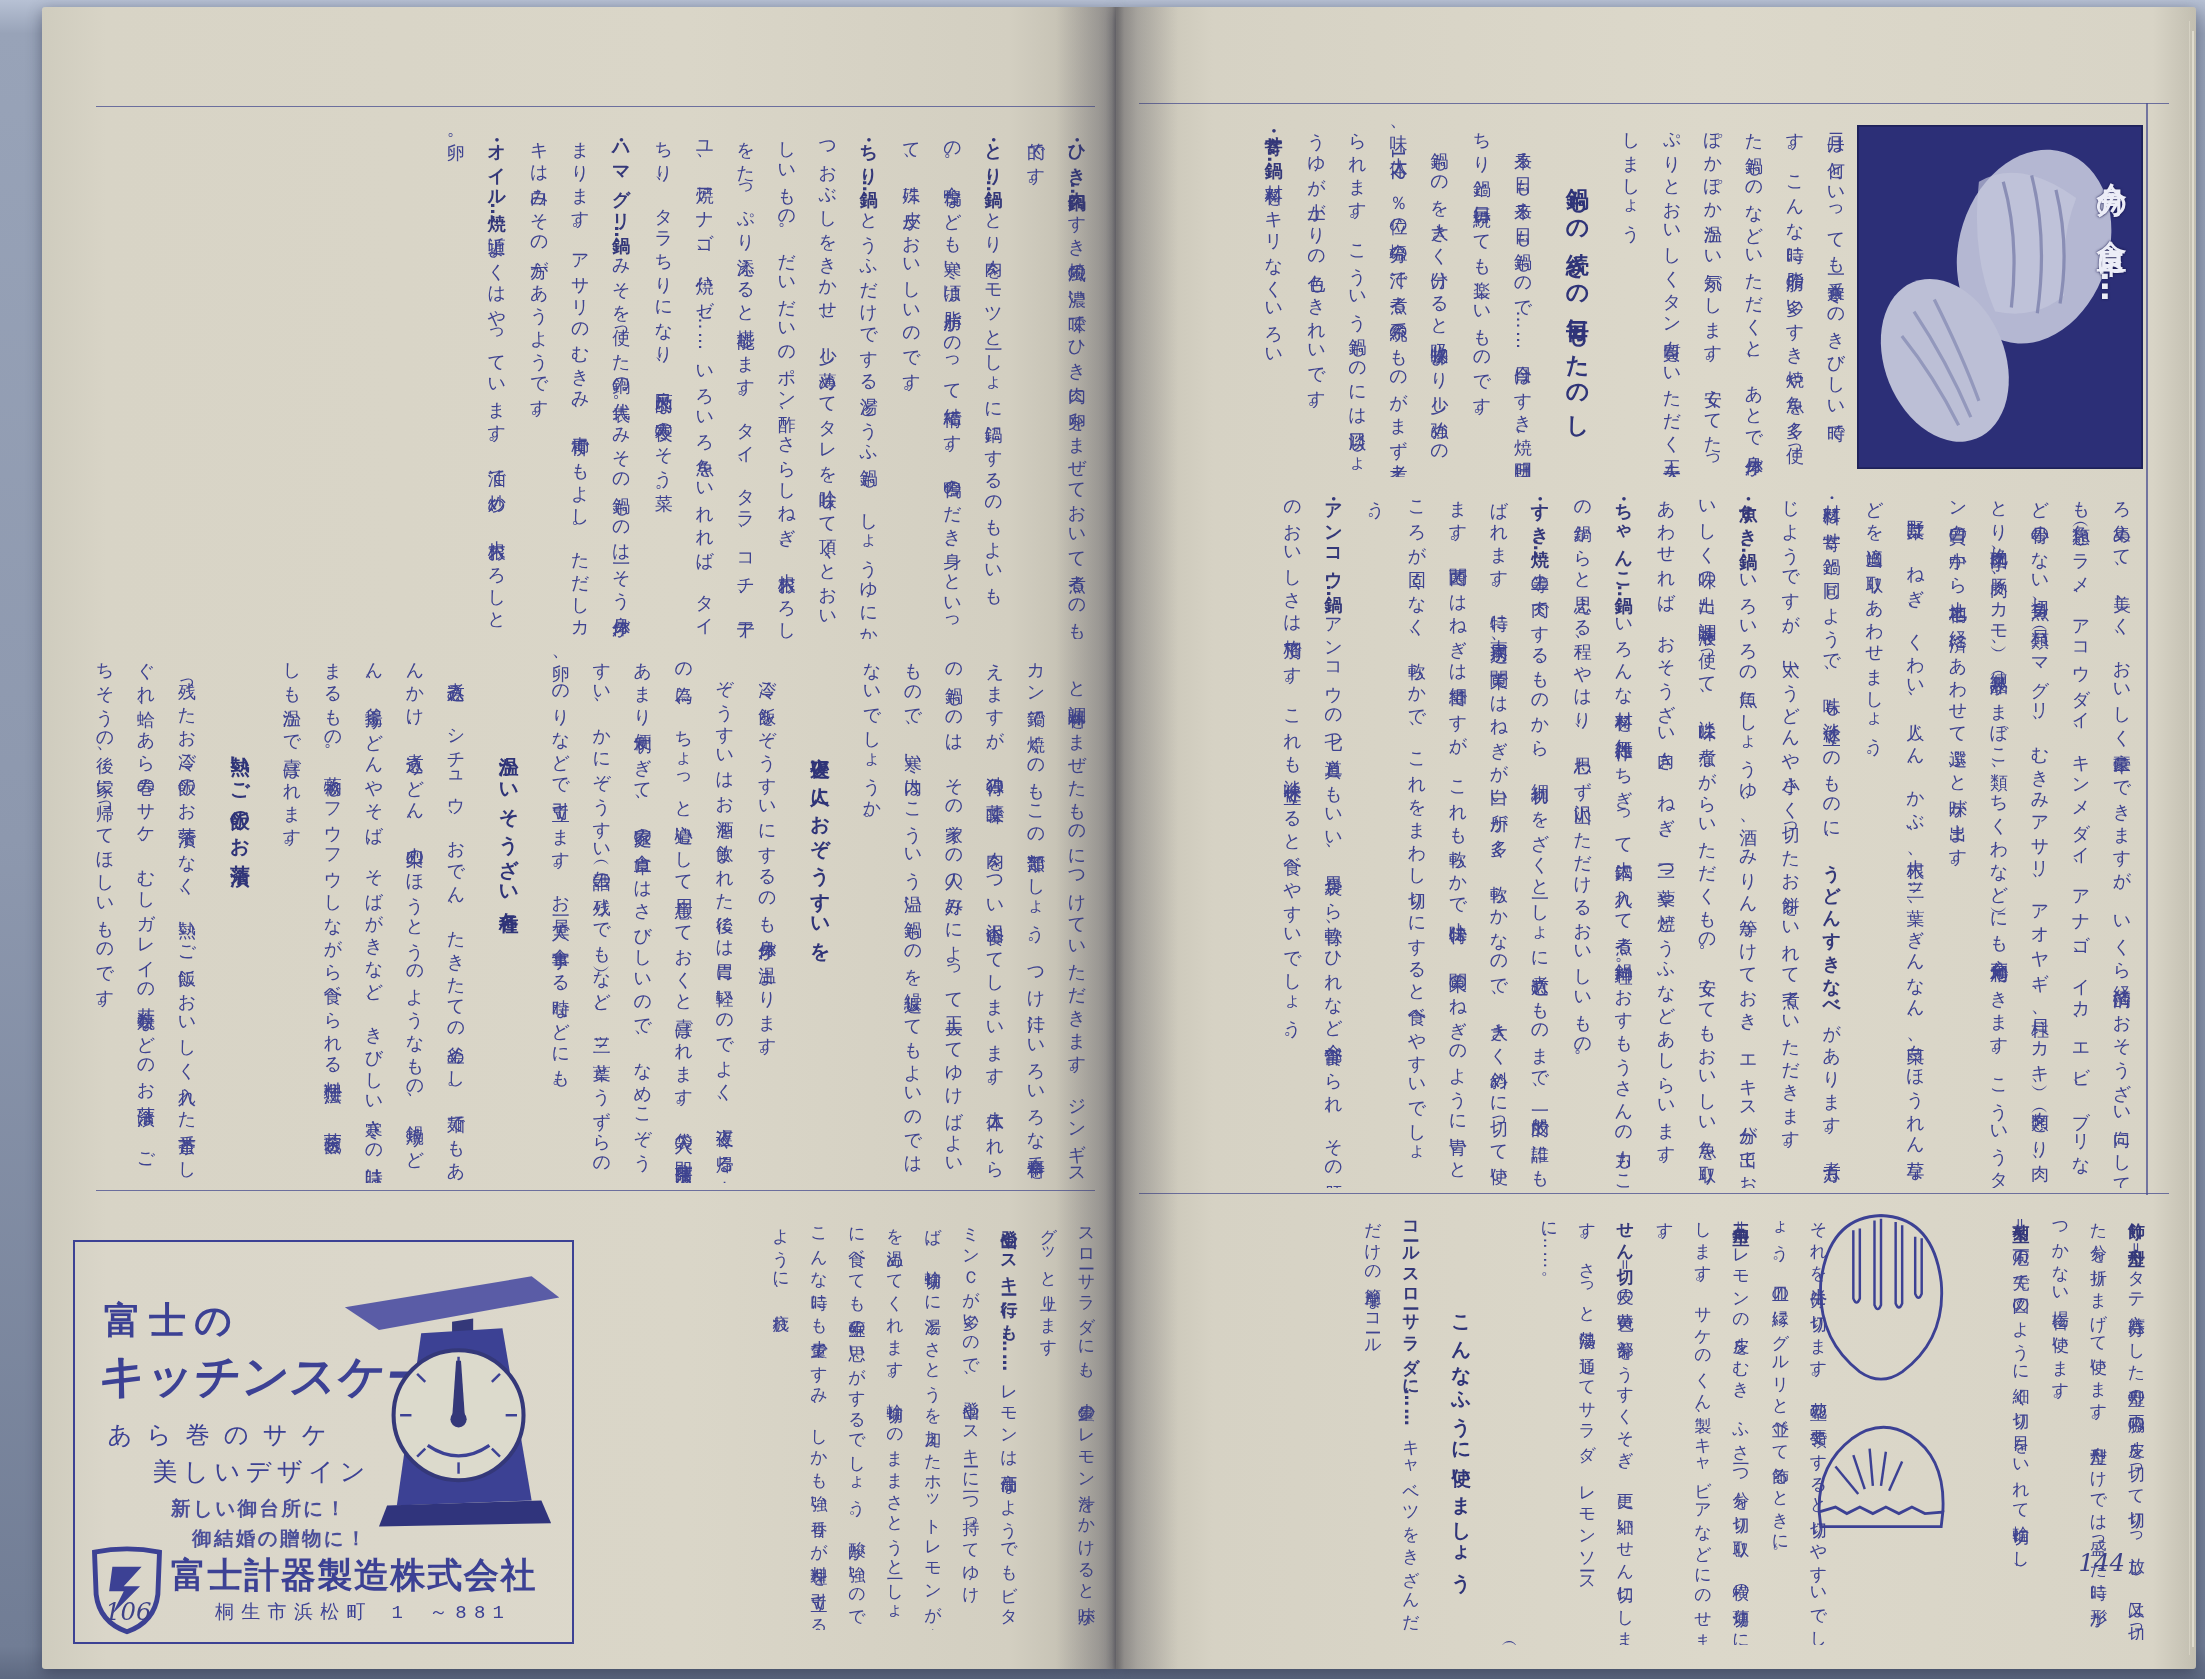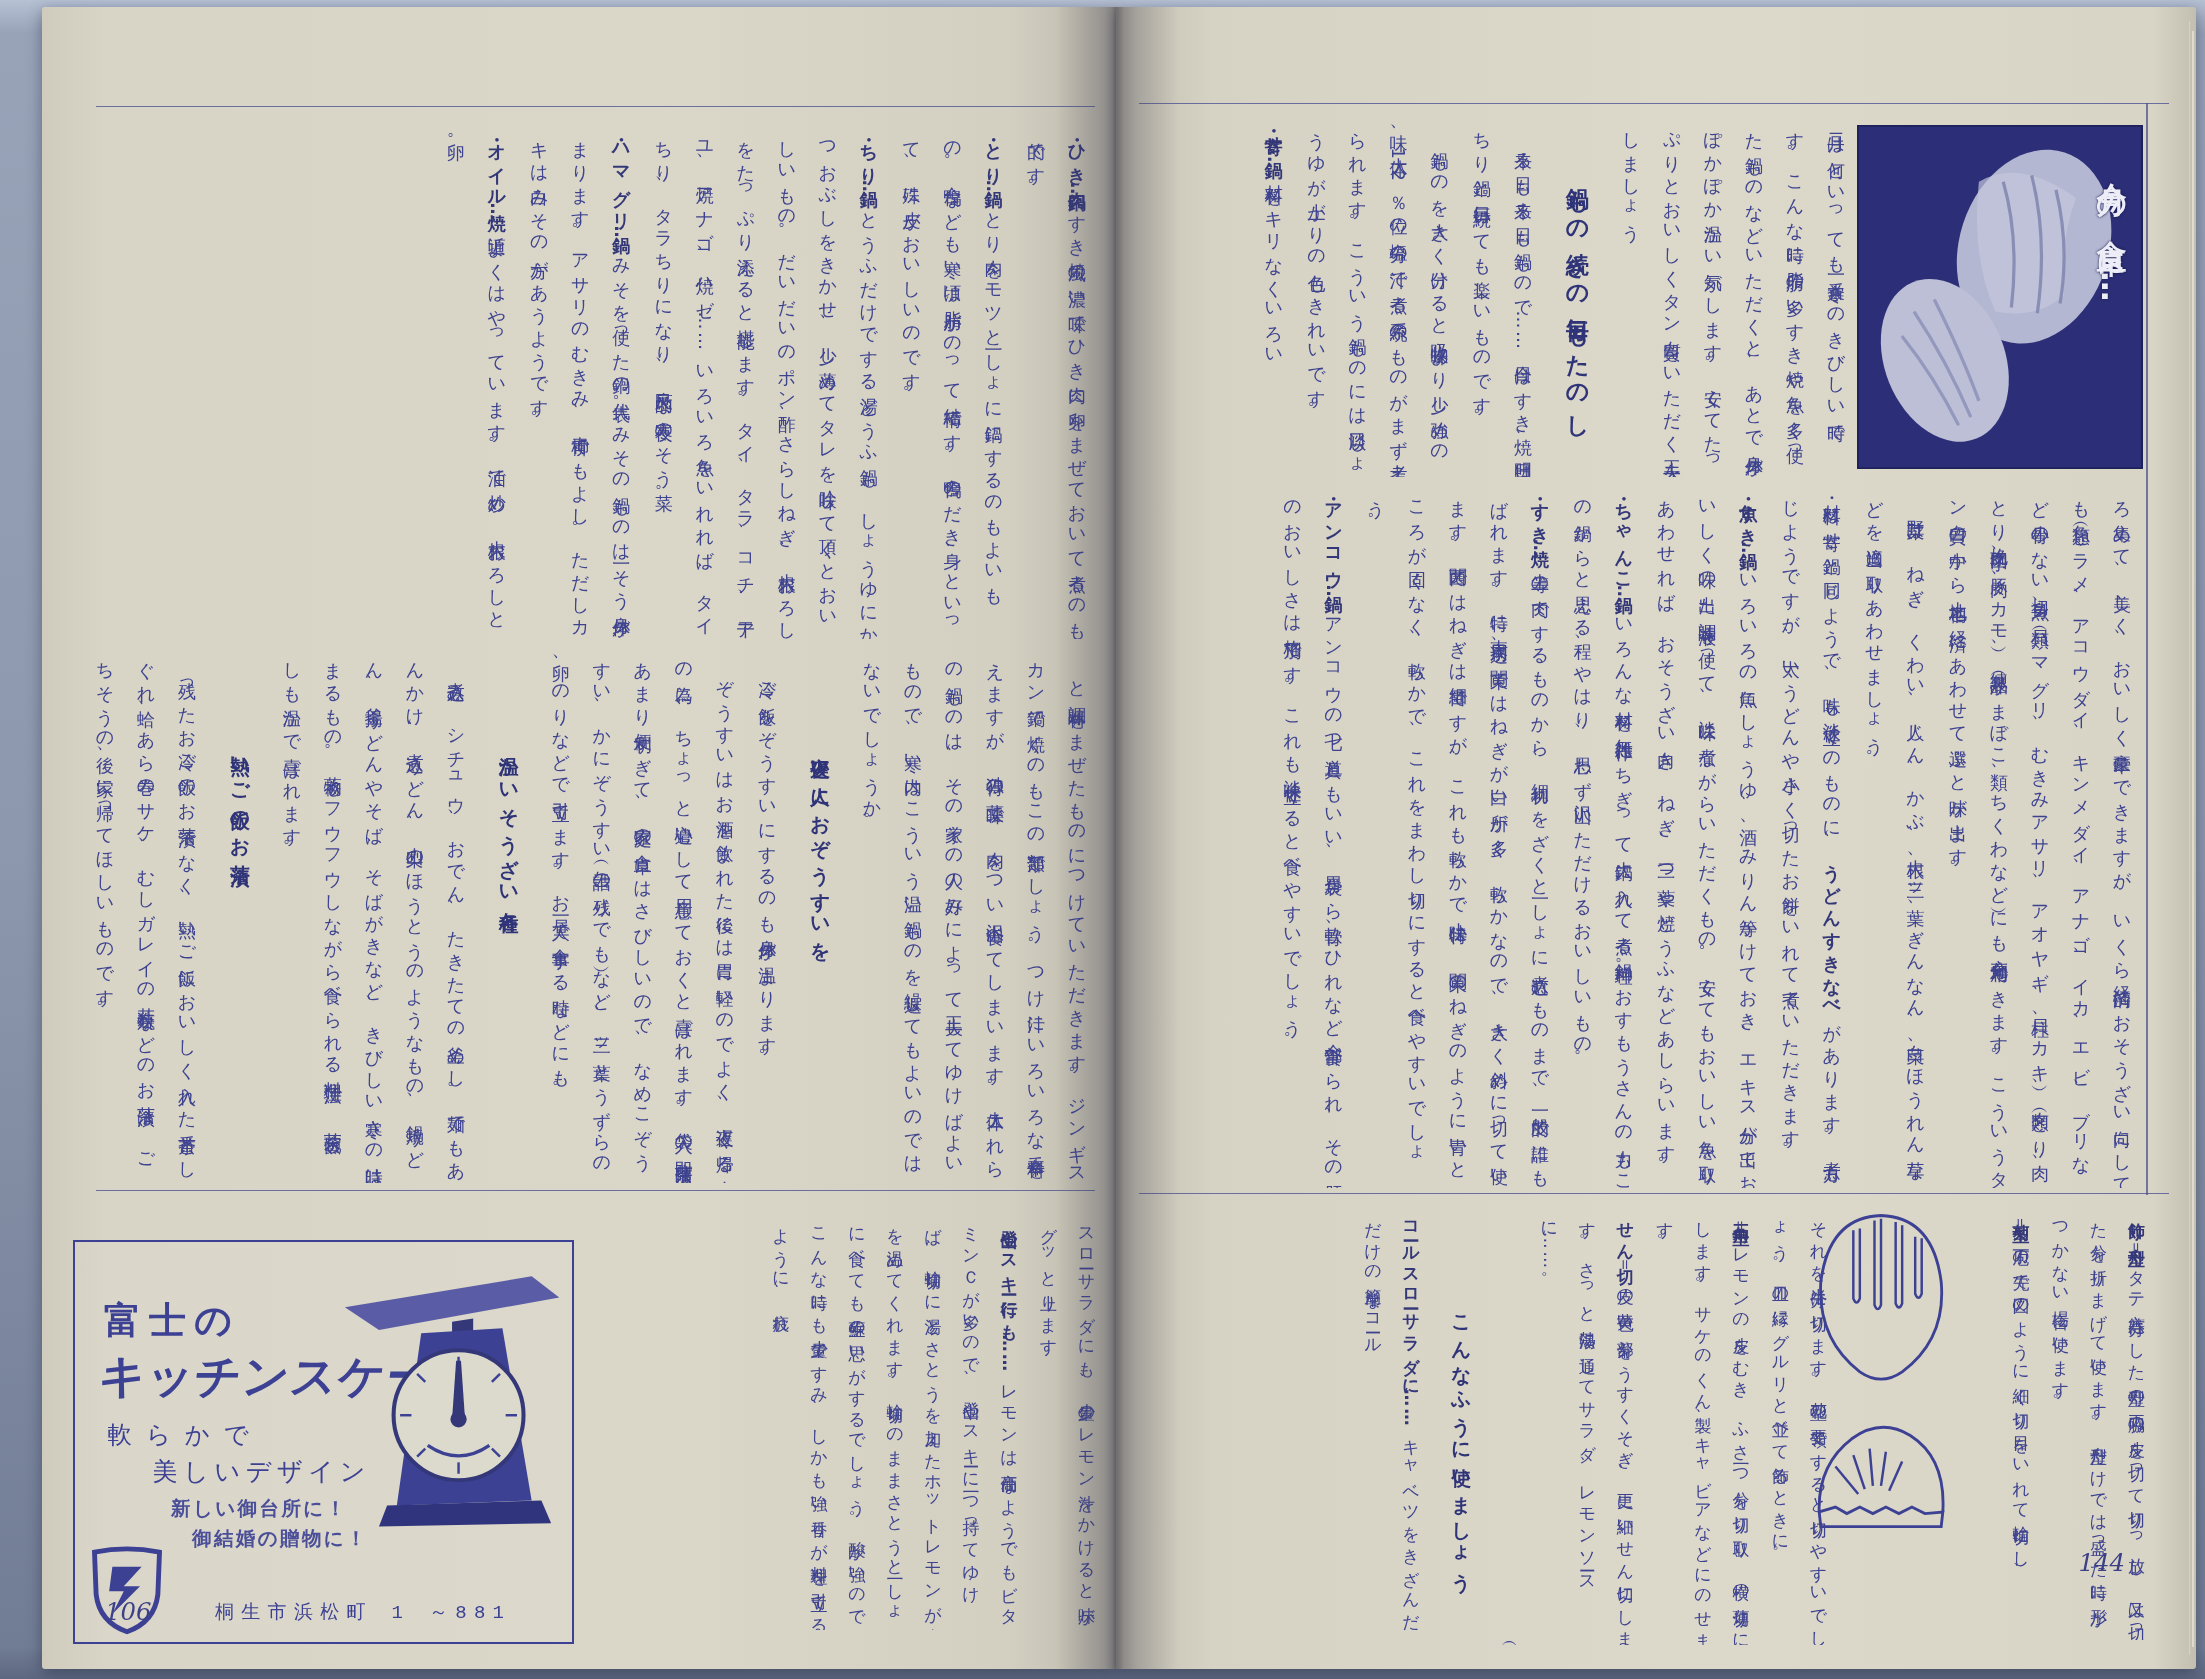--- a/index.html
+++ b/index.html
@@ -66,24 +66,25 @@
       <p class="h2"><span>温かいそうざい各種</span></p>
       <p class="ind"><span>煮込み、シチュウ、おでん、たきたての釜めし。麺でもあんかけ、煮込うどん、山梨のほうとうのようなもの、鍋焼うどん、釜揚うどんやそば、そばがきなど、きびしい寒さの時は温まるもの。蒸物もフウフウしながら食べられる料理法で、茶碗蒸し。小田巻蒸しも温かで喜ばれます。</span></p>
       <p class="h2"><span>熱いご飯のお茶漬</span></p>
       <p class="ind"><span>残ったお冷ご飯のお茶漬でなく、熱いご飯においしく入れた番茶としぐれ蛤、あら巻のサケ、むしガレイの若狭焼などのお茶漬は、ごちそうの後、家に帰ってほしいものです。</span></p>
     </div>
   <div class="rule" style="left:54px;top:1183px;width:999px;"></div>
 
   <div class="ad" style="left:31px;top:1233px;width:497px;height:400px;font-family:Liberation Mono, monospace;">
     <div class="t1">富士の</div>
     <div class="t2">キッチンスケール</div>
-    <div class="t3">軟らかで</div>
+    <div class="t3">あら巻のサケ</div>
     <div class="t4">美しいデザイン</div>
     <div class="t5">新しい御台所に！</div>
     <div class="t6">御結婚の贈物に！</div>
+    <div class="co">富士計器製造株式会社</div>
     <div class="addr">桐生市浜松町 1 ～881</div>
 
     <svg style="position:absolute;left:13px;top:302px;" width="78" height="91" viewBox="0 0 96 112">
       <path d="M8 10 Q48 2 88 10 L86 62 Q82 96 48 108 Q14 96 10 62 Z" fill="none" stroke="#3c4194" stroke-width="6"></path>
       <path d="M30 28 L66 28 L44 52 L64 52 L30 86 L44 58 L26 58 Z" fill="#3c4194"></path>
     </svg>
 
     <svg style="position:absolute;right:6.5px;top:23px;" width="236" height="268" viewBox="0 0 290 330">
       <polygon points="18,52 248,14 282,40 60,80" fill="#4347a0" opacity="0.85"></polygon>
       <polygon points="150,70 176,66 176,86 150,90" fill="#343879"></polygon>

